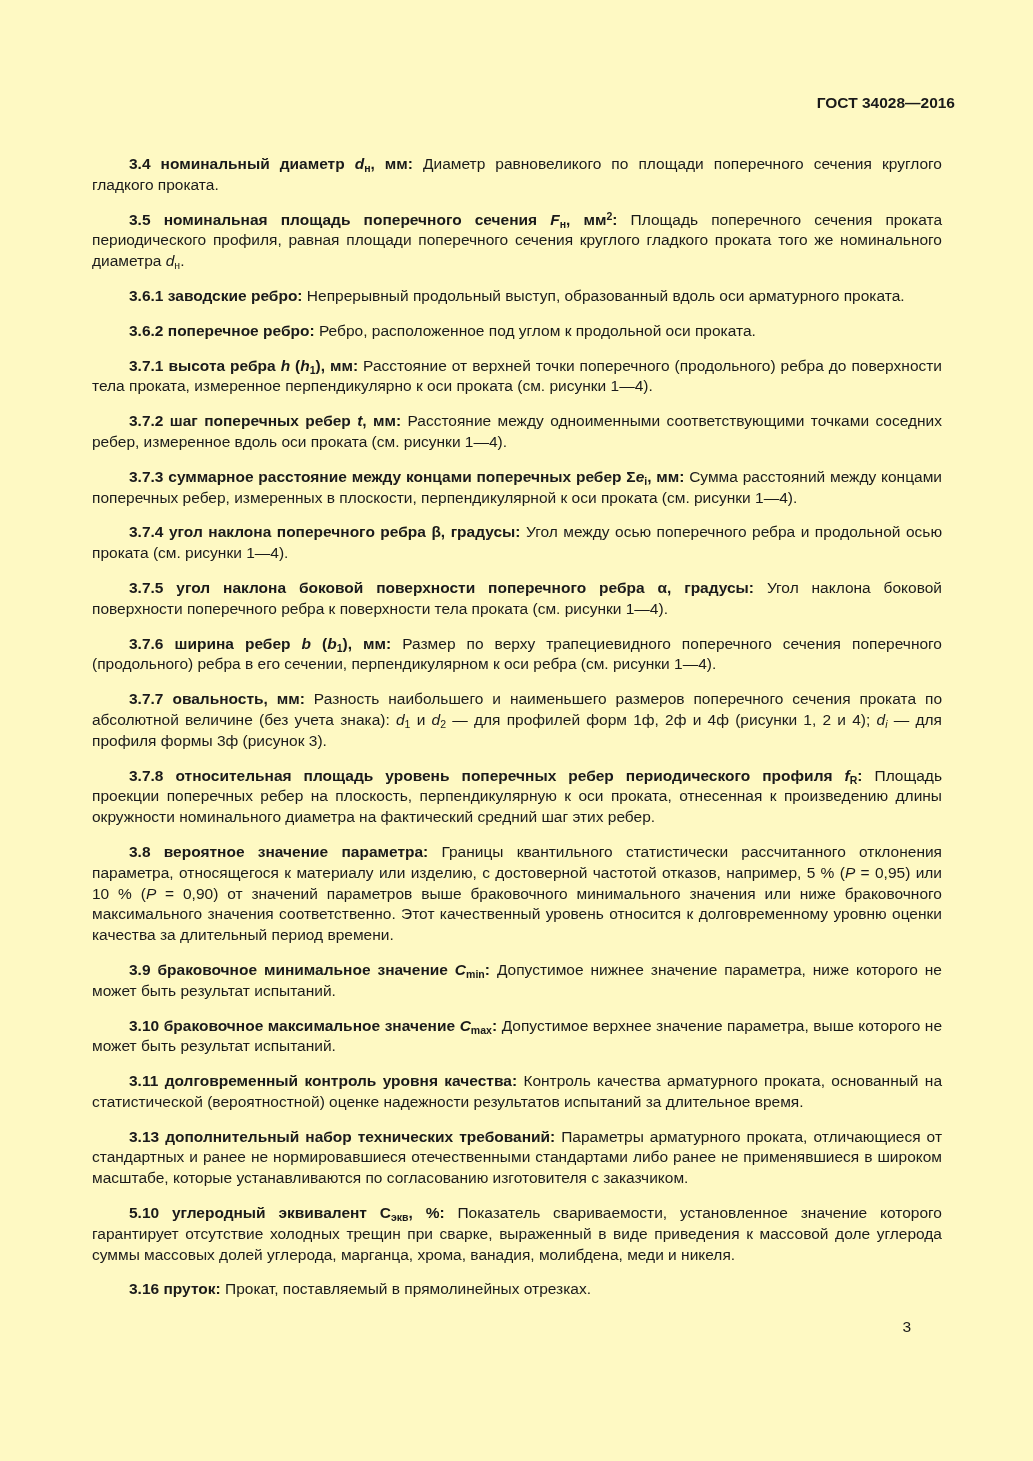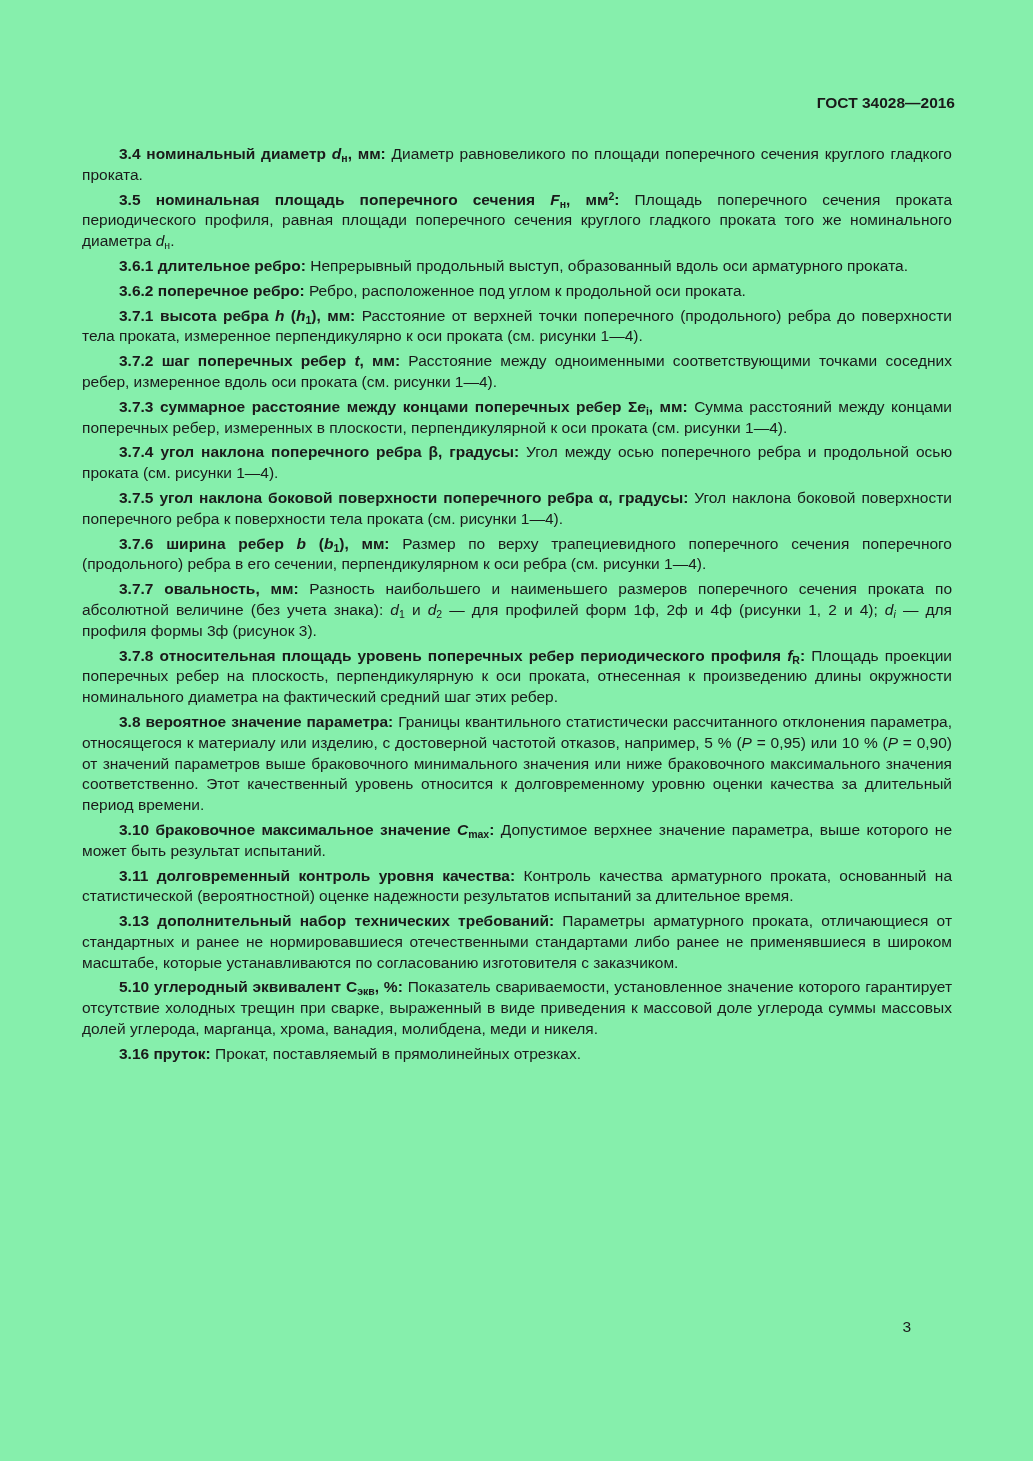--- a/index.html
+++ b/index.html
@@ -4,41 +4,41 @@
 <style>
   html, body {
     margin: 0;
     padding: 0;
     background: #ffffff;
   }
   .page {
     position: relative;
     width: 1033px;
     height: 1461px;
-    background: #86efac;
+    background: #fef9c3;
     font-family: "Liberation Sans", sans-serif;
     color: #1a1a1a;
     overflow: hidden;
   }
   .doc-header {
     position: absolute;
     top: 94px;
     right: 78px;
     font-size: 15.5px;
     font-weight: bold;
     white-space: nowrap;
   }
   .content {
     position: absolute;
     top: 140px;
     left: 78px;
     width: 878px;
   }
   .para {
-    margin: 4px;
+    margin: 14px;
     font-size: 15.5px;
     line-height: 20.8px;
     text-align: justify;
     text-indent: 37px;
   }
   .para .b { font-weight: bold; }
   .para .i { font-style: italic; }
   .para sub, .para sup {
     font-size: 0.68em;
     line-height: 0;
@@ -56,31 +56,32 @@
 </style>
 </head>
 <body>
 
 <div class="page">
   <div class="doc-header">ГОСТ 34028—2016</div>
 
   <div class="content">
       <p class="para"><span class="b">3.4 номинальный диаметр </span><span class="b i">d</span><sub class="b">н</sub><span class="b">, мм: </span><span>Диаметр равновеликого по площади поперечного сечения круглого гладкого проката.</span></p>
       <p class="para"><span class="b">3.5 номинальная площадь поперечного сечения </span><span class="b i">F</span><sub class="b">н</sub><span class="b">, мм</span><sup class="b">2</sup><span class="b">: </span><span>Площадь поперечного сечения проката периодического профиля, равная площади поперечного сечения круглого гладкого проката того же номинального диаметра </span><span class="i">d</span><sub>н</sub><span>.</span></p>
-      <p class="para"><span class="b">3.6.1 длительное ребро: </span><span>Непрерывный продольный выступ, образованный вдоль оси арматурного проката.</span></p>
+      <p class="para"><span class="b">3.6.1 заводские ребро: </span><span>Непрерывный продольный выступ, образованный вдоль оси арматурного проката.</span></p>
       <p class="para"><span class="b">3.6.2 поперечное ребро: </span><span>Ребро, расположенное под углом к продольной оси проката.</span></p>
       <p class="para"><span class="b">3.7.1 высота ребра </span><span class="b i">h</span><span class="b"> (</span><span class="b i">h</span><sub class="b">1</sub><span class="b">), мм: </span><span>Расстояние от верхней точки поперечного (продольного) ребра до поверхности тела проката, измеренное перпендикулярно к оси проката (см. рисунки 1—4).</span></p>
       <p class="para"><span class="b">3.7.2 шаг поперечных ребер </span><span class="b i">t</span><span class="b">, мм: </span><span>Расстояние между одноименными соответствующими точками соседних ребер, измеренное вдоль оси проката (см. рисунки 1—4).</span></p>
       <p class="para"><span class="b">3.7.3 суммарное расстояние между концами поперечных ребер </span><span class="b">Σ</span><span class="b i">e</span><sub class="b">i</sub><span class="b">, мм: </span><span>Сумма расстояний между концами поперечных ребер, измеренных в плоскости, перпендикулярной к оси проката (см. рисунки 1—4).</span></p>
       <p class="para"><span class="b">3.7.4 угол наклона поперечного ребра </span><span class="b">β</span><span class="b">, градусы: </span><span>Угол между осью поперечного ребра и продольной осью проката (см. рисунки 1—4).</span></p>
       <p class="para"><span class="b">3.7.5 угол наклона боковой поверхности поперечного ребра </span><span class="b">α</span><span class="b">, градусы: </span><span>Угол наклона боковой поверхности поперечного ребра к поверхности тела проката (см. рисунки 1—4).</span></p>
       <p class="para"><span class="b">3.7.6 ширина ребер </span><span class="b i">b</span><span class="b"> (</span><span class="b i">b</span><sub class="b">1</sub><span class="b">), мм: </span><span>Размер по верху трапециевидного поперечного сечения поперечного (продольного) ребра в его сечении, перпендикулярном к оси ребра (см. рисунки 1—4).</span></p>
       <p class="para"><span class="b">3.7.7 овальность, мм: </span><span>Разность наибольшего и наименьшего размеров поперечного сечения проката по абсолютной величине (без учета знака): </span><span class="i">d</span><sub>1</sub><span> и </span><span class="i">d</span><sub>2</sub><span> — для профилей форм 1ф, 2ф и 4ф (рисунки 1, 2 и 4); </span><span class="i">d</span><sub class="i">i</sub><span> — для профиля формы 3ф (рисунок 3).</span></p>
       <p class="para"><span class="b">3.7.8 относительная площадь уровень поперечных ребер периодического профиля </span><span class="b i">f</span><sub class="b">R</sub><span class="b">: </span><span>Площадь проекции поперечных ребер на плоскость, перпендикулярную к оси проката, отнесенная к произведению длины окружности номинального диаметра на фактический средний шаг этих ребер.</span></p>
       <p class="para"><span class="b">3.8 вероятное значение параметра: </span><span>Границы квантильного статистически рассчитанного отклонения параметра, относящегося к материалу или изделию, с достоверной частотой отказов, например, 5 % (</span><span class="i">P</span><span> = 0,95) или 10 % (</span><span class="i">P</span><span> = 0,90) от значений параметров выше браковочного минимального значения или ниже браковочного максимального значения соответственно. Этот качественный уровень относится к долговременному уровню оценки качества за длительный период времени.</span></p>
+      <p class="para"><span class="b">3.9 браковочное минимальное значение </span><span class="b i">C</span><sub class="b">min</sub><span class="b">: </span><span>Допустимое нижнее значение параметра, ниже которого не может быть результат испытаний.</span></p>
       <p class="para"><span class="b">3.10 браковочное максимальное значение </span><span class="b i">C</span><sub class="b">max</sub><span class="b">: </span><span>Допустимое верхнее значение параметра, выше которого не может быть результат испытаний.</span></p>
       <p class="para"><span class="b">3.11 долговременный контроль уровня качества: </span><span>Контроль качества арматурного проката, основанный на статистической (вероятностной) оценке надежности результатов испытаний за длительное время.</span></p>
       <p class="para"><span class="b">3.13 дополнительный набор технических требований: </span><span>Параметры арматурного проката, отличающиеся от стандартных и ранее не нормировавшиеся отечественными стандартами либо ранее не применявшиеся в широком масштабе, которые устанавливаются по согласованию изготовителя с заказчиком.</span></p>
       <p class="para"><span class="b">5.10 углеродный эквивалент С</span><sub class="b">экв</sub><span class="b">, %: </span><span>Показатель свариваемости, установленное значение которого гарантирует отсутствие холодных трещин при сварке, выраженный в виде приведения к массовой доле углерода суммы массовых долей углерода, марганца, хрома, ванадия, молибдена, меди и никеля.</span></p>
       <p class="para"><span class="b">3.16 пруток: </span><span>Прокат, поставляемый в прямолинейных отрезках.</span></p>
     </div>
 
   <div class="page-number">3</div>
 </div>
 

